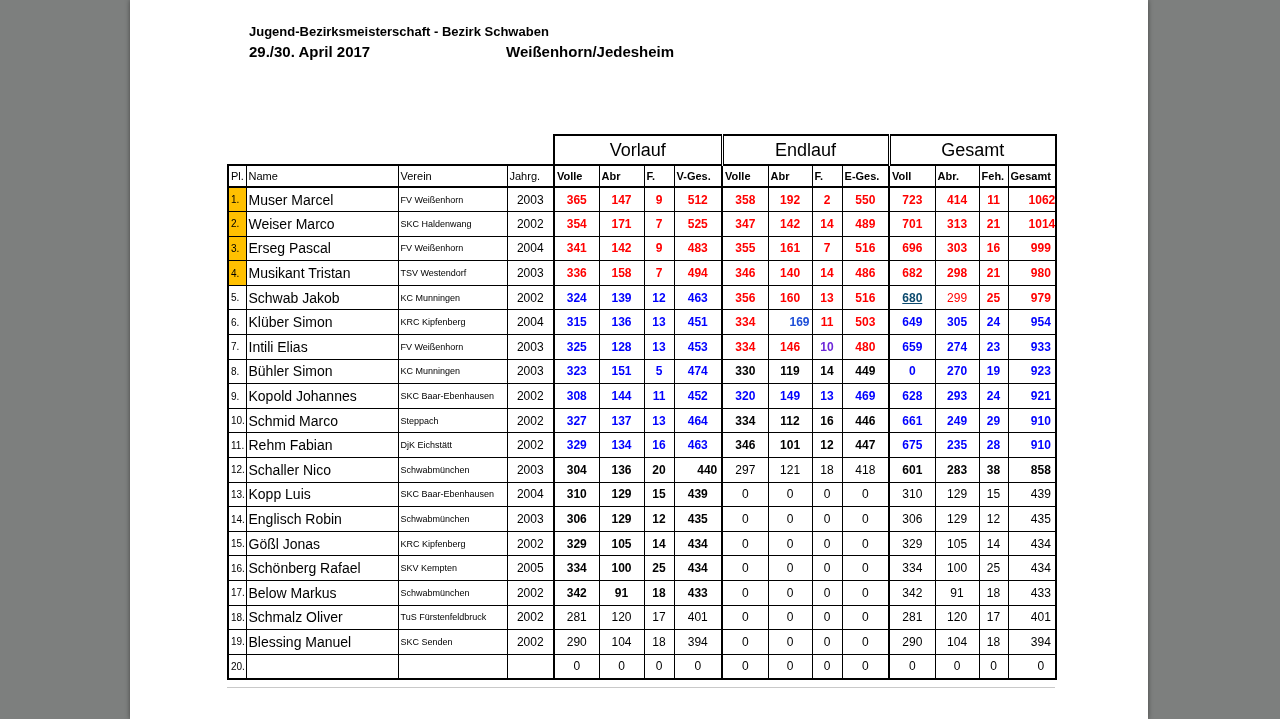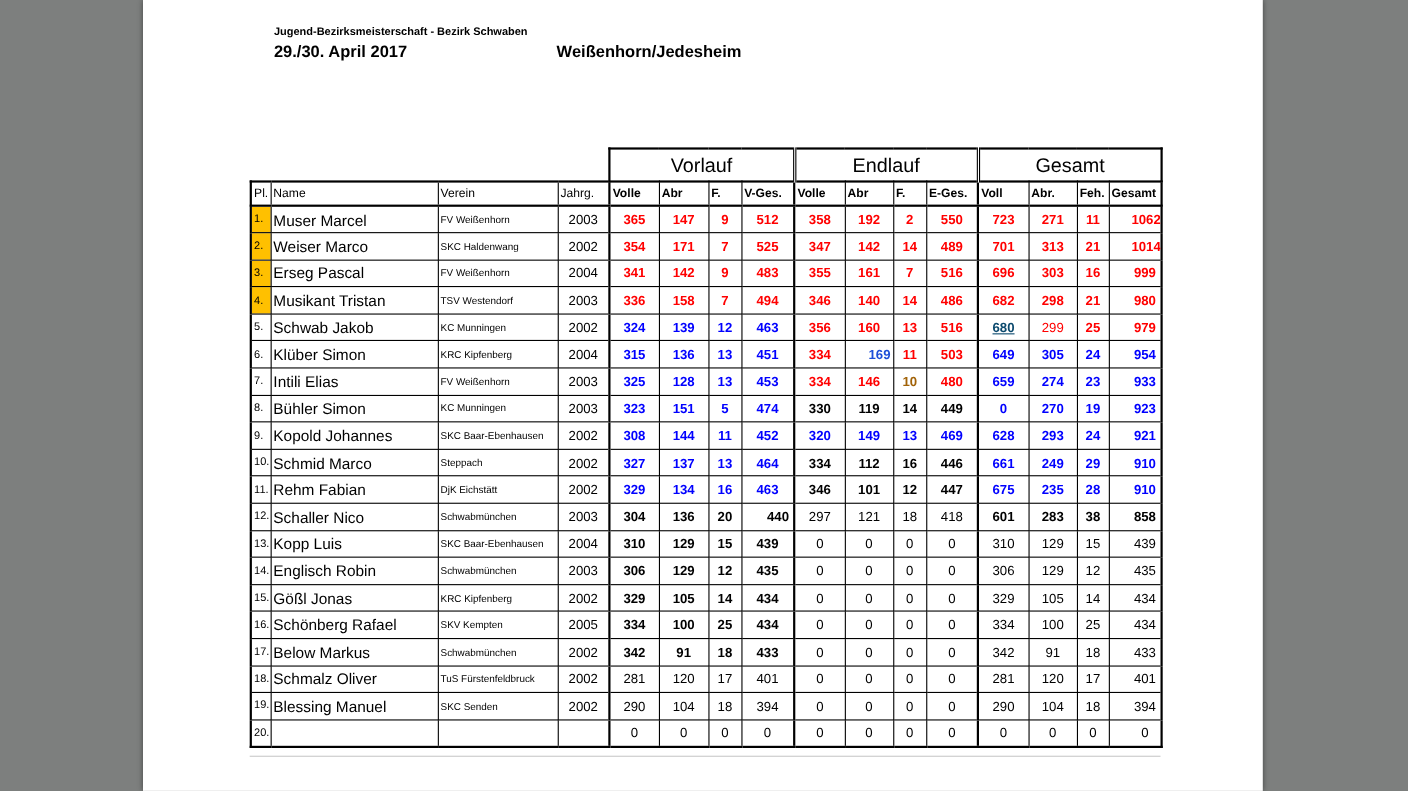--- a/index.html
+++ b/index.html
@@ -16,21 +16,21 @@
   }
   .page {
     position: absolute;
     left: 130px; top: 0;
     width: 1018px; height: 719px;
     background: #ffffff;
     box-shadow: 0 0 5px rgba(0,0,0,0.45);
   }
   .doc-header { position: absolute; left: 119px; top: 24px; }
   .doc-title {
-    font-size: 10px; font-weight: bold; color: #000;
+    font-size: 13px; font-weight: bold; color: #000;
     white-space: nowrap;
   }
   .doc-subrow {
     font-size: 15px; font-weight: bold; color: #000;
     margin-top: 4px; white-space: nowrap;
   }
   .doc-subrow .loc { position: absolute; left: 257px; }
   .doc-category {
     position: absolute; left: 119px; top: 88px;
     font-size: 20px; font-weight: bold; color: #000;
@@ -157,21 +157,21 @@
             <td class="c-jahrg">2003</td>
             <td class="c-num gstart" style="color: rgb(255, 0, 0); font-weight: bold;">365</td>
             <td class="c-num" style="color: rgb(255, 0, 0); font-weight: bold;">147</td>
             <td class="c-num" style="color: rgb(255, 0, 0); font-weight: bold;">9</td>
             <td class="c-num" style="color: rgb(255, 0, 0); font-weight: bold;">512</td>
             <td class="c-num gstart" style="color: rgb(255, 0, 0); font-weight: bold;">358</td>
             <td class="c-num" style="color: rgb(255, 0, 0); font-weight: bold;">192</td>
             <td class="c-num" style="color: rgb(255, 0, 0); font-weight: bold;">2</td>
             <td class="c-num" style="color: rgb(255, 0, 0); font-weight: bold;">550</td>
             <td class="c-num gstart" style="color: rgb(255, 0, 0); font-weight: bold;">723</td>
-            <td class="c-num" style="color: rgb(255, 0, 0); font-weight: bold;">271</td>
+            <td class="c-num" style="color: rgb(255, 0, 0); font-weight: bold;">414</td>
             <td class="c-num" style="color: rgb(255, 0, 0); font-weight: bold;">11</td>
             <td class="c-num" style="color: rgb(255, 0, 0); font-weight: bold;">1062</td>
           </tr>
           <tr>
             <td class="c-pl" style="background: rgb(255, 192, 0);">2.</td>
             <td class="c-name">Weiser Marco</td>
             <td class="c-verein">SKC Haldenwang</td>
             <td class="c-jahrg">2002</td>
             <td class="c-num gstart" style="color: rgb(255, 0, 0); font-weight: bold;">354</td>
             <td class="c-num" style="color: rgb(255, 0, 0); font-weight: bold;">171</td>
@@ -262,21 +262,21 @@
             <td class="c-pl">7.</td>
             <td class="c-name">Intili Elias</td>
             <td class="c-verein">FV Weißenhorn</td>
             <td class="c-jahrg">2003</td>
             <td class="c-num gstart" style="color: rgb(0, 0, 255); font-weight: bold;">325</td>
             <td class="c-num" style="color: rgb(0, 0, 255); font-weight: bold;">128</td>
             <td class="c-num" style="color: rgb(0, 0, 255); font-weight: bold;">13</td>
             <td class="c-num" style="color: rgb(0, 0, 255); font-weight: bold;">453</td>
             <td class="c-num gstart" style="color: rgb(255, 0, 0); font-weight: bold;">334</td>
             <td class="c-num" style="color: rgb(255, 0, 0); font-weight: bold;">146</td>
-            <td class="c-num" style="color: #a16207; font-weight: bold;">10</td>
+            <td class="c-num" style="color: #6d28d9; font-weight: bold;">10</td>
             <td class="c-num" style="color: rgb(255, 0, 0); font-weight: bold;">480</td>
             <td class="c-num gstart" style="color: rgb(0, 0, 255); font-weight: bold;">659</td>
             <td class="c-num" style="color: rgb(0, 0, 255); font-weight: bold;">274</td>
             <td class="c-num" style="color: rgb(0, 0, 255); font-weight: bold;">23</td>
             <td class="c-num" style="color: rgb(0, 0, 255); font-weight: bold;">933</td>
           </tr>
           <tr>
             <td class="c-pl">8.</td>
             <td class="c-name">Bühler Simon</td>
             <td class="c-verein">KC Munningen</td>

